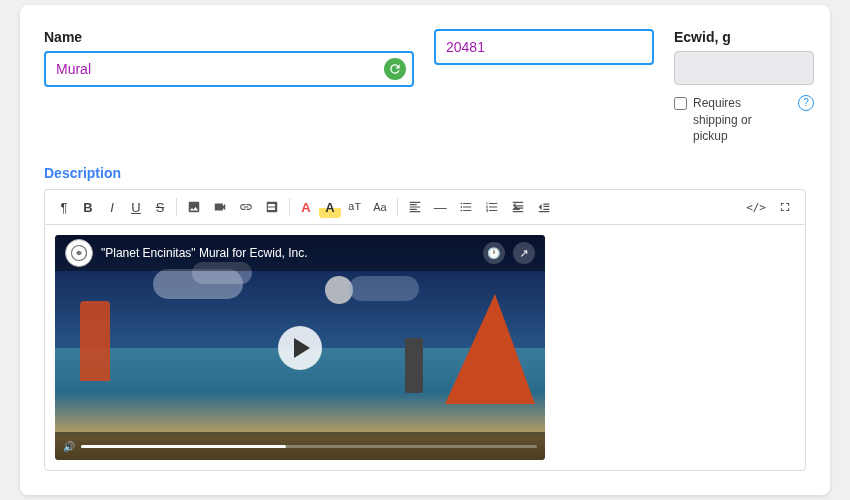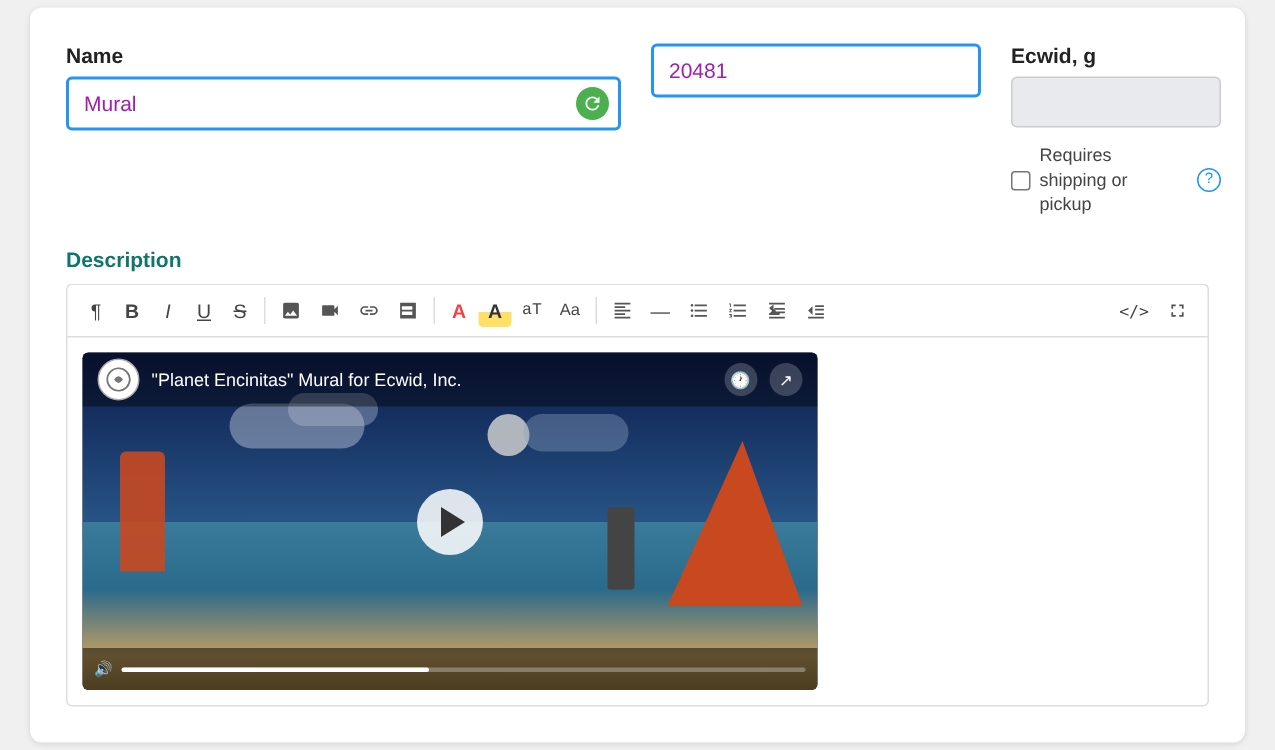--- a/index.html
+++ b/index.html
@@ -71,21 +71,21 @@
       justify-content: center;
       cursor: pointer;
     }
     .refresh-icon svg {
       fill: #fff;
       width: 14px;
       height: 14px;
     }
     .checkbox-row {
       display: flex;
-      align-items: center;
+      align-items: flex-start;
       gap: 6px;
       margin-top: 4px;
     }
     .checkbox-row input[type="checkbox"] {
       margin-top: 2px;
       width: 13px;
       height: 13px;
     }
     .checkbox-label {
       font-size: 12px;
@@ -103,21 +103,21 @@
       font-size: 10px;
       color: #2196f3;
       cursor: pointer;
       margin-left: 4px;
       flex-shrink: 0;
     }
     .description-section { margin-top: 4px; }
     .desc-label {
       font-size: 14px;
       font-weight: 600;
-      color: #0f766e;
+      color: #3b82f6;
       margin-bottom: 8px;
     }
     .editor-toolbar {
       border: 1px solid #ddd;
       border-bottom: none;
       border-radius: 4px 4px 0 0;
       padding: 6px 8px;
       display: flex;
       align-items: center;
       gap: 2px;

